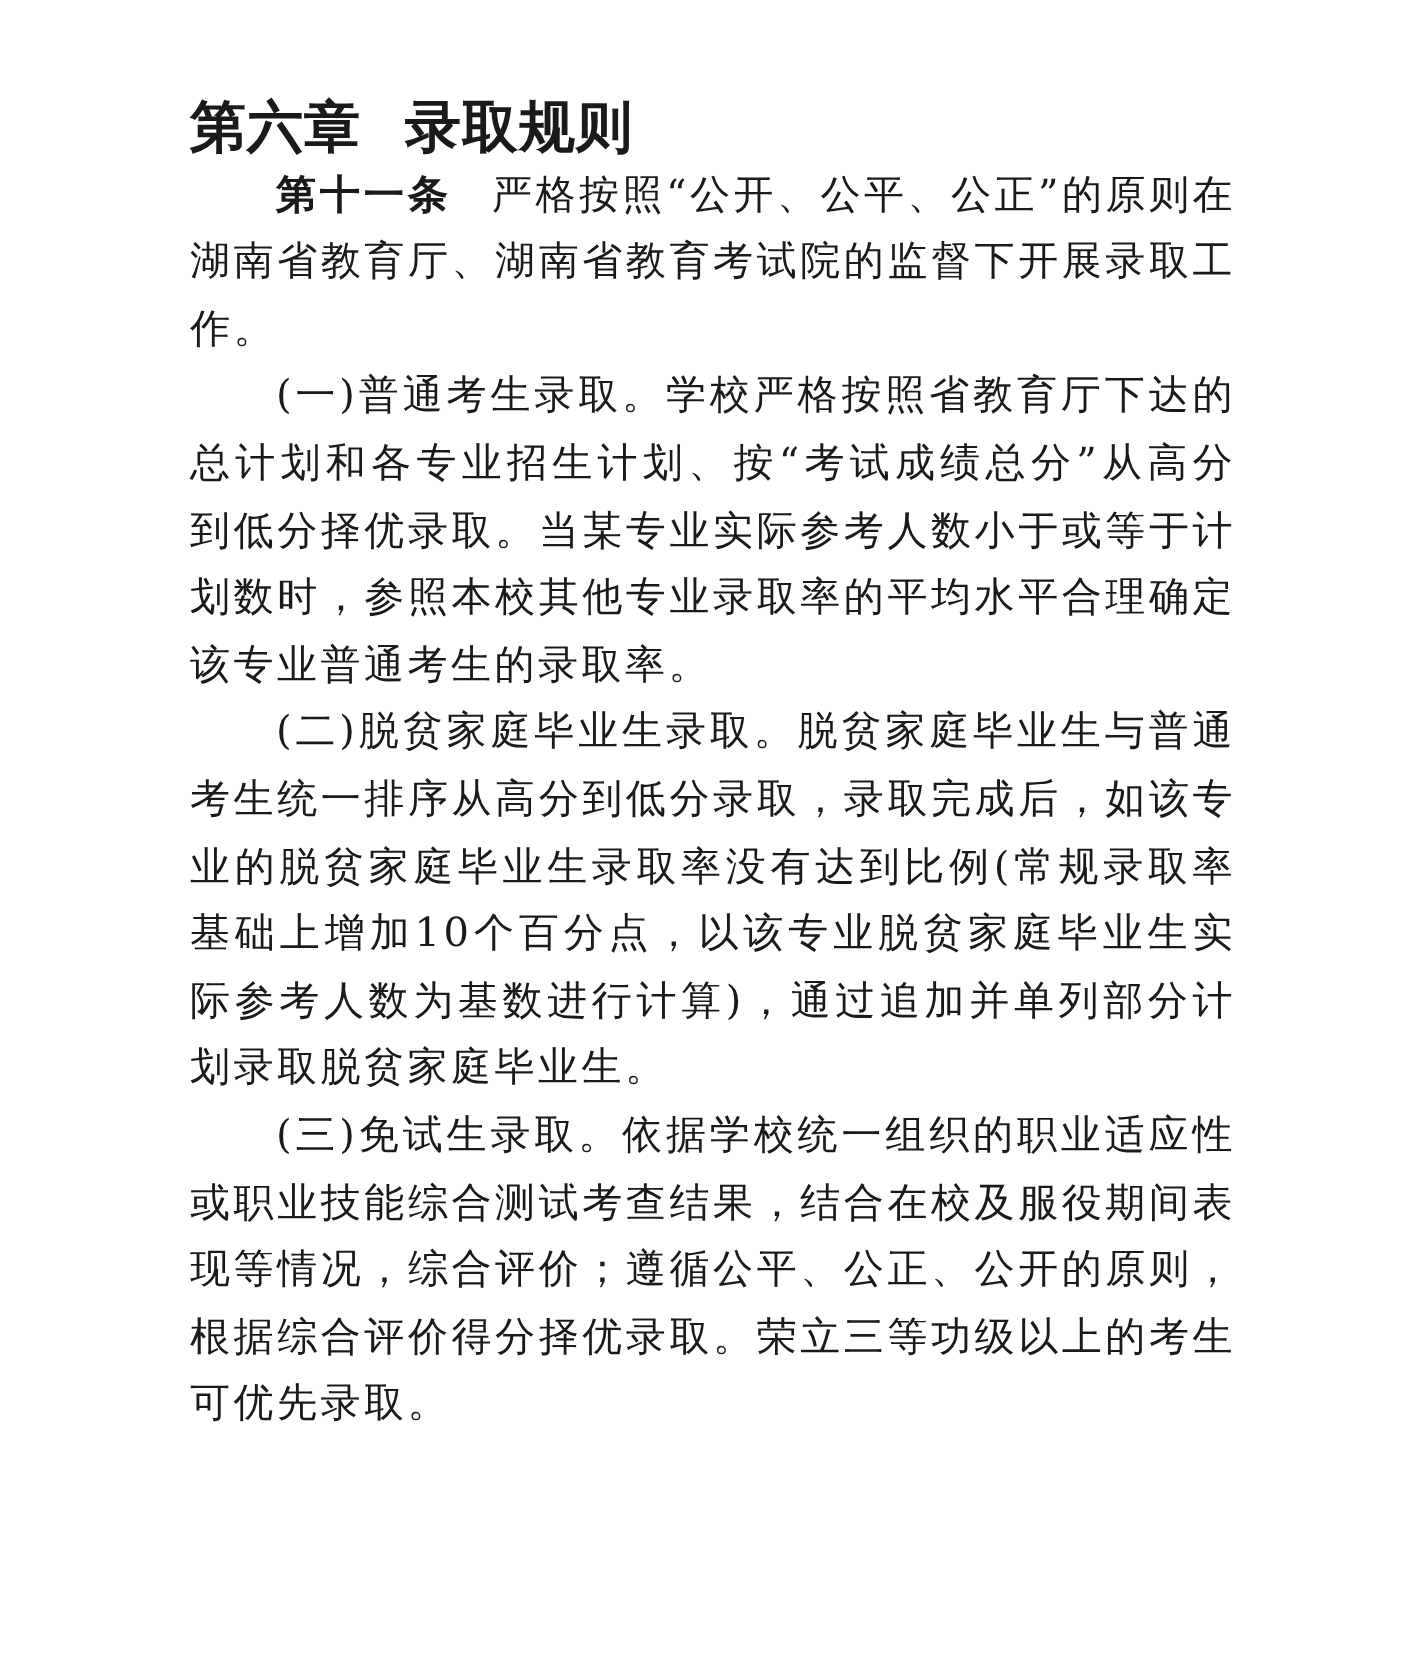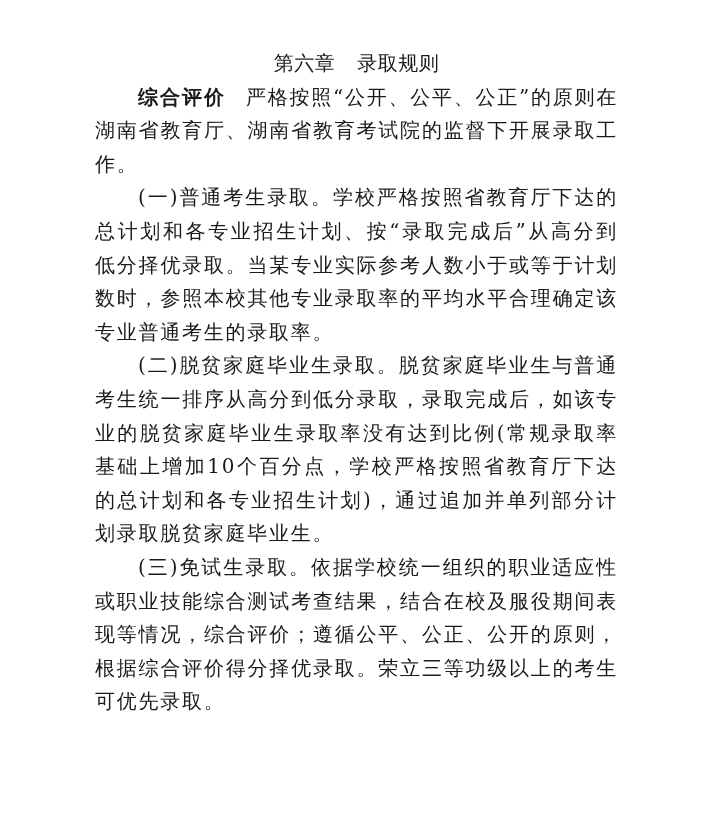--- a/index.html
+++ b/index.html
@@ -28,24 +28,23 @@
     margin: 0;
     text-align: justify;
     text-align-last: left;
     word-break: break-all;
   }
   .indent {
     text-indent: 43px;
   }
   .chapter {
     margin: 34px 0 0 0;
-    text-align: center;
     font-family: "DejaVu Sans", "Liberation Sans", sans-serif;
-    font-weight: normal;
-    font-size: 20px;
+    font-weight: bold;
+    font-size: 28px;
     letter-spacing: 0.5px;
   }
   .chapter .gap {
     display: inline-block;
     width: 22px;
   }
   .article-label {
     font-family: "DejaVu Sans", "Liberation Sans", sans-serif;
     font-weight: bold;
     letter-spacing: 2px;
@@ -56,21 +55,21 @@
   }
 </style>
 </head>
 <body>
 
 <div class="page">
 
 
   <h2 class="chapter"><span>第六章</span><span class="gap"></span><span>录取规则</span></h2>
 
-  <p class="para indent"><span class="article-label">综合评价</span><span class="article-gap"></span><span>严格按照“公开、公平、公正”的原则在湖南省教育厅、湖南省教育考试院的监督下开展录取工作。</span></p>
+  <p class="para indent"><span class="article-label">第十一条</span><span class="article-gap"></span><span>严格按照“公开、公平、公正”的原则在湖南省教育厅、湖南省教育考试院的监督下开展录取工作。</span></p>
 
-  <p class="para indent">(一)普通考生录取。学校严格按照省教育厅下达的总计划和各专业招生计划、按“录取完成后”从高分到低分择优录取。当某专业实际参考人数小于或等于计划数时，参照本校其他专业录取率的平均水平合理确定该专业普通考生的录取率。</p>
+  <p class="para indent">(一)普通考生录取。学校严格按照省教育厅下达的总计划和各专业招生计划、按“考试成绩总分”从高分到低分择优录取。当某专业实际参考人数小于或等于计划数时，参照本校其他专业录取率的平均水平合理确定该专业普通考生的录取率。</p>
 
-  <p class="para indent">(二)脱贫家庭毕业生录取。脱贫家庭毕业生与普通考生统一排序从高分到低分录取，录取完成后，如该专业的脱贫家庭毕业生录取率没有达到比例(常规录取率基础上增加10个百分点，学校严格按照省教育厅下达的总计划和各专业招生计划)，通过追加并单列部分计划录取脱贫家庭毕业生。</p>
+  <p class="para indent">(二)脱贫家庭毕业生录取。脱贫家庭毕业生与普通考生统一排序从高分到低分录取，录取完成后，如该专业的脱贫家庭毕业生录取率没有达到比例(常规录取率基础上增加10个百分点，以该专业脱贫家庭毕业生实际参考人数为基数进行计算)，通过追加并单列部分计划录取脱贫家庭毕业生。</p>
 
   <p class="para indent">(三)免试生录取。依据学校统一组织的职业适应性或职业技能综合测试考查结果，结合在校及服役期间表现等情况，综合评价；遵循公平、公正、公开的原则，根据综合评价得分择优录取。荣立三等功级以上的考生可优先录取。</p>
 
 </div>
 
 </body></html>

